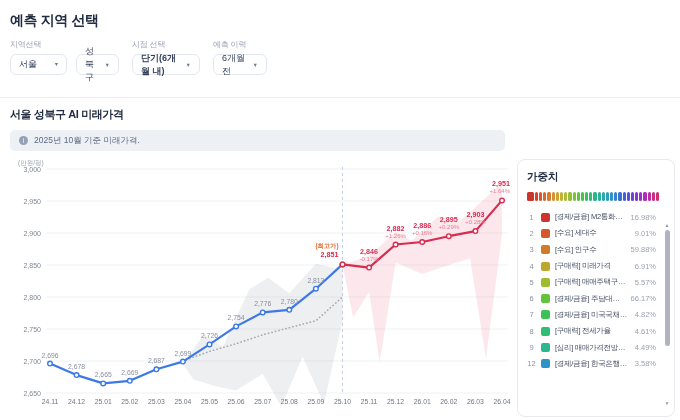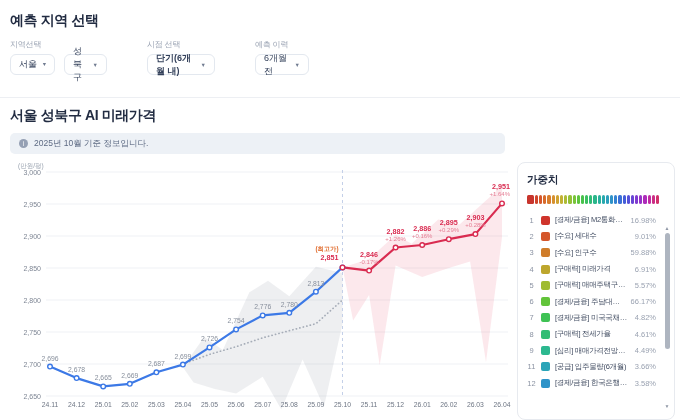--- a/index.html
+++ b/index.html
@@ -7,36 +7,36 @@
   body {
     width:680px; height:420px; overflow:hidden;
     font-family:"Liberation Sans", sans-serif;
     background:#ffffff; color:#222c42;
   }
   .page { position:relative; width:680px; height:420px; }
 
   
   .filters-section { padding:12px 10px 22px; border-bottom:1px solid #edeff3; }
   .app-title { font-size:14px; font-weight:bold; color:#222c42; margin:0 0 9px; letter-spacing:-0.4px; }
-  .filters-row { display:flex; align-items:flex-start;gap:27px; }
+  .filters-row { display:flex; align-items:flex-start; }
   .filter-group { margin-right:13px; }
   .filter-label { font-size:8px; color:#99a2b2; margin-bottom:4px; letter-spacing:-0.2px; }
   .selects { display:flex; gap:9px; }
   .select {
     height:21px; border:1px solid #e3e8ef; border-radius:6px; background:#fff;
     display:flex; align-items:center; justify-content:space-between;
     padding:0 8px; font-size:9px; color:#33405a; cursor:pointer;
   }
-  .sel-city { width:45px;font-family:Liberation Mono, monospace; } .sel-district { width:43px; }
+  .sel-city { width:57px;font-family:Liberation Mono, monospace; } .sel-district { width:43px; }
   .sel-period { width:68px;font-weight:bold; } .sel-history { width:54px; }
   .chev { font-size:5.5px; color:#707b90; margin-left:5px; }
 
   
   .main-section { padding:9px 10px 0; }
-  .page-title { font-size:14px; font-weight:bold; color:#222c42; margin:0 0 8px; letter-spacing:-0.4px; }
+  .page-title { font-size:11px; font-weight:bold; color:#222c42; margin:0 0 8px; letter-spacing:-0.4px; }
   .notice {
     width:495px; height:21px; background:#edf1f6; border-radius:5px;
     display:flex; align-items:center; padding:0 9px; gap:6px;
     font-size:8.5px; color:#5d6a83;
   }
   .info-icon {
     width:9px; height:9px; border-radius:50%; background:#95a0b4; color:#fff;
     font-size:6.5px; line-height:9px; text-align:center; flex:none; font-style:normal;
   }
 
@@ -104,21 +104,21 @@
           </div>
         </div>
       </div>
     </div>
   </header>
 
   <main class="main-section">
     <h2 class="page-title">서울 성북구 AI 미래가격</h2>
     <div class="notice">
       <i class="info-icon">i</i>
-      <span>2025년 10월 기준 정보입니다.</span>
+      <span>2025년 10월 기준 미래가격.</span>
     </div>
 
     <div class="content-row">
       <div class="chart-wrap">
         <svg id="chart" width="504" height="252" viewBox="0 0 504 252">
             <text x="8" y="10" font-size="6.5" fill="#9aa3b0">(만원/평)</text>
             <line x1="36" x2="498" y1="14" y2="14" stroke="#eff1f5" stroke-width="1"></line>
             <text x="31" y="16.5" font-size="7" fill="#7e8694" text-anchor="end">3,000</text>
             <line x1="36" x2="498" y1="46" y2="46" stroke="#eff1f5" stroke-width="1"></line>
             <text x="31" y="48.5" font-size="7" fill="#7e8694" text-anchor="end">2,950</text>
@@ -289,26 +289,20 @@
               <span class="w-label">[구매력] 전세가율</span>
               <span class="w-pct">4.61%</span>
             </div>
             <div class="weight-item">
               <span class="w-rank">9</span>
               <span class="w-square" style="background:#2cb88f"></span>
               <span class="w-label">[심리] 매매가격전망지수</span>
               <span class="w-pct">4.49%</span>
             </div>
             <div class="weight-item">
-              <span class="w-rank">11</span>
-              <span class="w-square" style="background:#2aa4b8"></span>
-              <span class="w-label">[공급] 입주물량(6개월)</span>
-              <span class="w-pct">3.66%</span>
-            </div>
-            <div class="weight-item">
               <span class="w-rank">12</span>
               <span class="w-square" style="background:#2e93c8"></span>
               <span class="w-label">[경제/금융] 한국은행경기선행지수</span>
               <span class="w-pct">3.58%</span>
             </div>
           </div>
         <div class="scrollbar">
           <span class="sb-arrow">▲</span>
           <span class="sb-thumb"></span>
           <span class="sb-space"></span>

